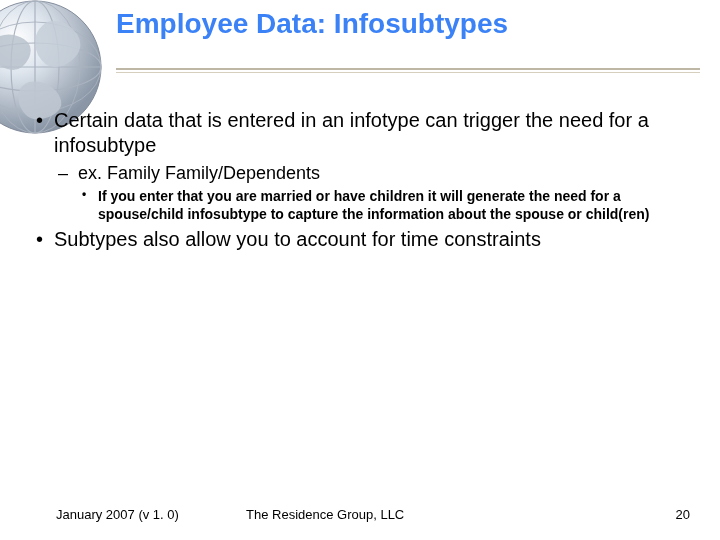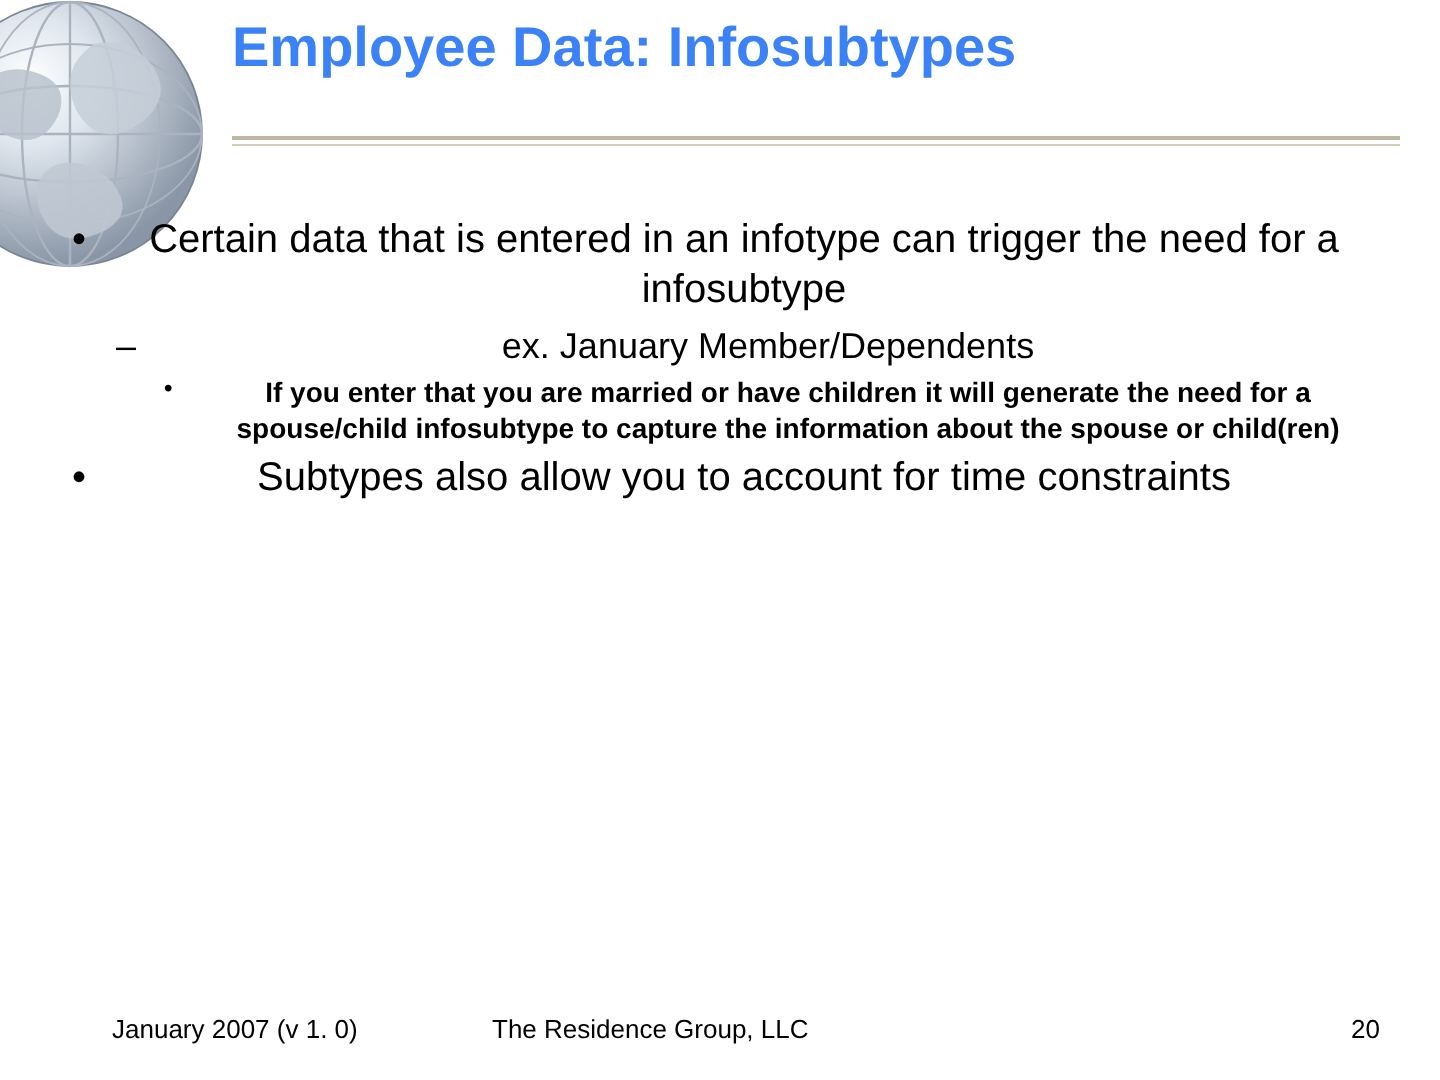--- a/index.html
+++ b/index.html
@@ -12,21 +12,21 @@
   .title-wrap { position: absolute; top: 8px; left: 116px; right: 20px; }
   .title { font-size: 28px; font-weight: bold; color: #3b82f6; }
   .title-rule {
     position: absolute; left: 0; top: 60px; right: 0; height: 8px;
   }
   .title-rule .bar1 { height: 2px; background: #bfb7a6; }
   .title-rule .bar2 { margin-top: 2px; height: 1px; background: #d6cfbe; }
   .content { position: absolute; top: 108px; left: 30px; right: 30px; }
   ul { list-style: none; }
   .lvl1 { font-size: 20px; line-height: 1.25; }
-  .lvl1 > li { position: relative; padding-left: 24px; margin-bottom: 4px; text-align: center; }
+  .lvl1 > li { position: relative; padding-left: 24px; margin-bottom: 4px; }
   .lvl1 > li::before { content: "•"; position: absolute; left: 6px; top: 0; font-size: 20px; }
   .lvl2 { font-size: 18px; margin-top: 4px; }
   .lvl2 > li { position: relative; padding-left: 24px; margin-bottom: 4px; }
   .lvl2 > li::before { content: "–"; position: absolute; left: 4px; top: 0; }
   .lvl3 { font-size: 14px; font-weight: bold; margin-top: 2px; }
   .lvl3 > li { position: relative; padding-left: 20px; margin-bottom: 4px; line-height: 1.3; }
   .lvl3 > li::before { content: "•"; position: absolute; left: 4px; top: 0; font-size: 12px; }
   .lvl4 { font-size: 14px; font-weight: normal; margin-top: 4px; }
   .lvl4 > li { position: relative; padding-left: 20px; margin-bottom: 4px; }
   .lvl4 > li::before { content: "•"; position: absolute; left: 4px; top: 0; font-size: 12px; }
@@ -69,21 +69,21 @@
       <div class="bar2"></div>
     </div>
   </div>
 
   <div class="content">
     <ul class="lvl1">
       <li>
         <span>Certain data that is entered in an infotype can trigger the need for a infosubtype</span>
         <ul class="lvl2">
           <li>
-            <span>ex. January Member/Dependents</span>
+            <span>ex. Family Family/Dependents</span>
             <ul class="lvl3">
               <li>
                 <span>If you enter that you are married or have children it will generate the need for a spouse/child infosubtype to capture the information about the spouse or child(ren)</span>
               </li>
             </ul>
           </li>
         </ul>
       </li>
       <li>
         <span>Subtypes also allow you to account for time constraints</span>

